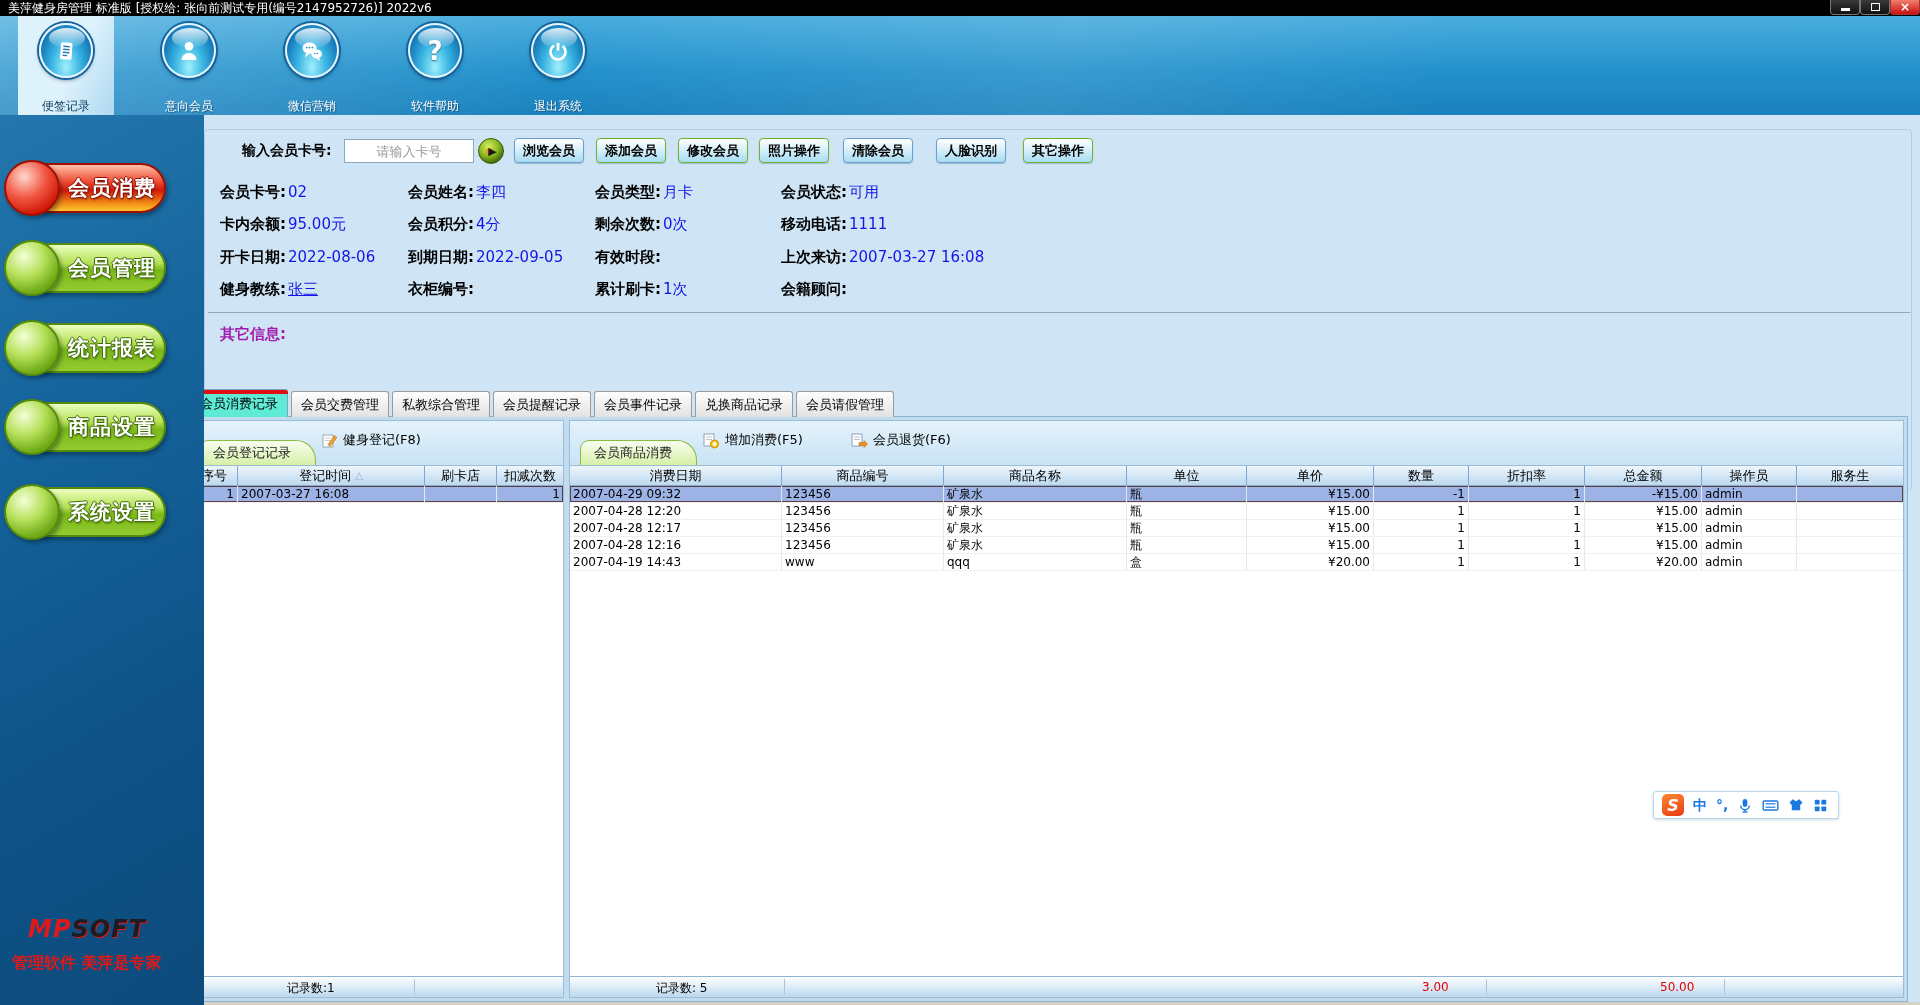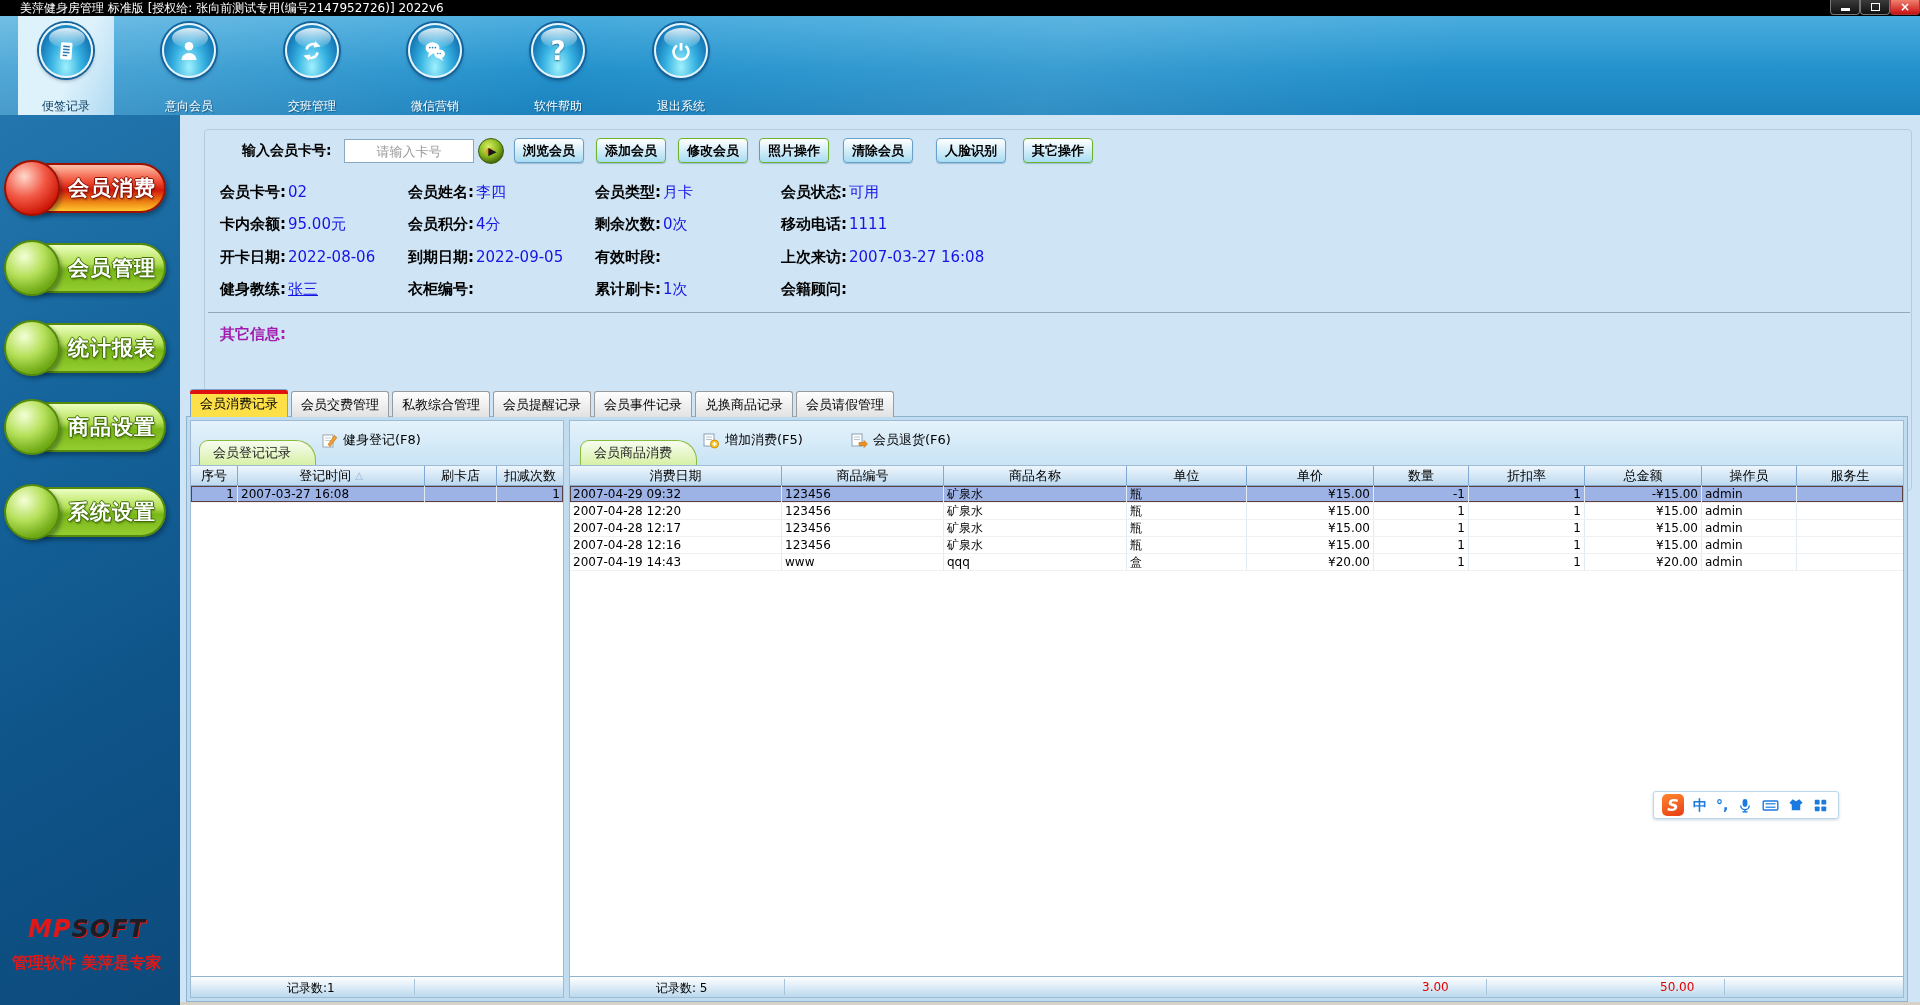--- a/index.html
+++ b/index.html
@@ -1,41 +1,41 @@
 <!DOCTYPE html>
 <html><head>
 <meta charset="utf-8">
 <style>
   * { box-sizing: border-box; margin: 0; padding: 0; }
   html,body { width:1920px; height:1005px; overflow:hidden; font-family:"DejaVu Sans", sans-serif; }
   .window { position:relative; width:1920px; height:1005px; background:#0e4d7e; }
 
   
   .titlebar { position:absolute; top:0; left:0; right:0; height:16px; background:#000; display:flex; align-items:center; z-index:50; }
-  .titlebar .title { color:#fff; font-size:12px; padding-left:20px; white-space:nowrap; }
+  .titlebar .title { color:#fff; font-size:12px; padding-left:8px; white-space:nowrap; }
   .win-controls { position:absolute; right:0; top:0; height:16px; display:flex; }
   .win-btn { width:30px; height:15px; border:1px solid #777; border-top:none; border-radius:0 0 4px 4px; background:linear-gradient(#3a3a3a,#111); display:flex; align-items:center; justify-content:center; cursor:pointer; }
   .win-btn .bar { width:9px; height:3px; background:#fff; margin-top:4px; }
   .win-btn .box { width:9px; height:8px; border:1.5px solid #fff; }
   .win-btn.close { background:linear-gradient(#f08070,#c81010); border-color:#a33; color:#fff; font-size:12px; font-weight:bold; line-height:1; }
 
   
   .toolbar { position:absolute; top:16px; left:0; right:0; height:99px; background:linear-gradient(180deg,#4aadde 0%,#2391cc 55%,#1b82bd 100%); display:flex; align-items:stretch; padding-left:18px; z-index:40; }
   .toolbar::before { content:""; position:absolute; inset:0; background:linear-gradient(115deg, rgba(255,255,255,.22) 0%, rgba(255,255,255,0) 30%, rgba(255,255,255,.10) 55%, rgba(255,255,255,0) 75%); pointer-events:none; }
   .tool-item { width:96px; margin-right:27px; display:flex; flex-direction:column; align-items:center; justify-content:flex-start; padding-top:7px; cursor:pointer; position:relative; }
   .tool-item.active { background:linear-gradient(115deg,#def2fc 55%,#aed9f1); }
   .tool-icon { width:54px; height:60px; border-radius:50%; border:2px solid #e6f4fb; box-shadow:0 0 0 2px #15639c, 0 2px 4px rgba(0,0,30,.45); background:radial-gradient(ellipse at 50% 82%, #9ef0fc 0%, #37b2e2 42%, #0f6fb0 82%, #0a5890 100%); position:relative; display:flex; align-items:center; justify-content:center; }
   .tool-icon::after { content:""; position:absolute; top:3px; left:8px; width:36px; height:20px; border-radius:50%; background:linear-gradient(rgba(255,255,255,.85), rgba(255,255,255,.05)); }
   .tool-icon svg { position:relative; z-index:2; }
   .tool-glyph { position:relative; z-index:2; color:#fff; font-size:26px; font-weight:bold; text-shadow:0 1px 2px rgba(0,40,80,.6); }
   .tool-label { margin-top:20px; font-size:12px; color:#fff; text-shadow:1px 1px 1px #14537f; }
   .tool-item.active .tool-label { color:#083a5e; text-shadow:none; }
 
   
-  .sidebar { position:absolute; top:115px; left:0; width:180px; bottom:0; background:linear-gradient(150deg,#2377ae 0%,#14639a 35%,#0e5287 70%,#0d4b7c 100%); z-index:30; }
+  .sidebar { position:absolute; top:115px; left:0; width:204px; bottom:0; background:linear-gradient(150deg,#2377ae 0%,#14639a 35%,#0e5287 70%,#0d4b7c 100%); z-index:30; }
   .side-btn { position:absolute; left:6px; width:160px; height:50px; border-radius:26px; cursor:pointer; }
   .side-btn .pill { position:absolute; inset:0 0 0 18px; border-radius:25px; border:2px solid #558a0a; background:linear-gradient(180deg,#ecffc0 0%,#b4e055 40%,#7ab818 55%,#93cc30 100%); box-shadow:2px 3px 4px rgba(0,20,40,.4); }
   .side-btn .sphere { position:absolute; left:-2px; top:-3px; width:56px; height:56px; border-radius:50%; border:2px solid #558a0a; background:radial-gradient(circle at 35% 28%, #f4ffd8 0%, #b5e05a 40%, #72ac18 72%, #578c08 100%); box-shadow:2px 3px 4px rgba(0,20,40,.4); }
   .side-btn.red .pill { border-color:#a01000; background:linear-gradient(180deg,#ffc0a8 0%,#f05038 35%,#d41808 55%,#ee8816 82%,#ffc62e 100%); }
   .side-btn.red .sphere { border-color:#a01000; background:radial-gradient(circle at 35% 28%, #ffd8cc 0%, #f25844 42%, #cc1404 78%, #a00e00 100%); }
   .side-label { position:absolute; left:52px; right:0; top:0; bottom:0; display:flex; align-items:center; justify-content:center; color:#fff; font-size:21px; font-weight:bold; letter-spacing:1px; text-shadow:1px 0 0 #3f7000,-1px 0 0 #3f7000,0 1px 0 #3f7000,0 -1px 0 #3f7000,1px 2px 2px rgba(0,0,0,.35); }
   .side-btn.red .side-label { text-shadow:1px 0 0 #8e1000,-1px 0 0 #8e1000,0 1px 0 #8e1000,0 -1px 0 #8e1000,1px 2px 2px rgba(0,0,0,.35); }
   .brand { position:absolute; left:28px; top:800px; font-weight:bold; font-style:italic; font-size:24px; letter-spacing:1px; }
   .brand .mp { color:#e01818; }
   .brand .soft { color:#1c1c24; text-shadow:1px 1px 0 #e01818; }
@@ -59,21 +59,21 @@
   .info-label { font-size:15px; font-weight:bold; color:#000; }
   .info-value { font-size:15px; color:#1414e6; margin-left:2px; }
   .info-value.link { text-decoration:underline; cursor:pointer; }
 
   .hsep { position:absolute; left:28px; right:10px; top:197px; height:0; border-top:1px solid #93a9bb; }
   .other-info { position:absolute; left:40px; top:210px; font-size:15px; font-weight:bold; color:#a21caf; }
 
   
   .tabstrip { position:absolute; left:10px; top:274px; height:28px; display:flex; align-items:flex-end; z-index:5; }
   .tab { height:26px; padding:0 9px; margin-right:3px; display:flex; align-items:center; font-size:13px; color:#000; background:linear-gradient(#fefefe,#e2e2e2); border:1px solid #9a9a9a; border-bottom:none; border-radius:3px 3px 0 0; cursor:pointer; position:relative; }
-  .tab.active { height:28px; background:#fde047; border-color:#7aa4c8; z-index:6; }
+  .tab.active { height:28px; background:#5eead4; border-color:#7aa4c8; z-index:6; }
   .tab.active::before { content:""; position:absolute; top:0; left:-1px; right:-1px; height:4px; background:#e01010; border-radius:3px 3px 0 0; }
 
   
   .panels { position:absolute; left:6px; right:12px; top:301px; bottom:3px; background:#c2dcef; border:1px solid #8fb2cf; display:flex; padding:3px; gap:5px; }
   .panel { background:#fff; border:1px solid #9dbbd4; display:flex; flex-direction:column; min-width:0; }
   .panel.lt { width:374px; flex:none; }
   .panel.rt { flex:1; }
   .panel-header { height:45px; background:linear-gradient(#e4f2fb,#c9e3f5); position:relative; border-bottom:1px solid #9dbbd4; flex:none; }
   .gtab { position:absolute; bottom:0; height:25px; padding:0 24px 0 13px; display:flex; align-items:center; font-size:13px; color:#222; background:linear-gradient(#f8fdf0,#d6f0a6); border:1px solid #88bc3c; border-bottom:none; border-radius:9px 20px 0 0; }
   .hdr-btn { position:absolute; top:9px; height:20px; display:flex; align-items:center; gap:5px; font-size:13px; color:#000; cursor:pointer; white-space:nowrap; }
@@ -141,31 +141,20 @@
         <svg width="24" height="24" viewBox="0 0 24 24">
             <circle cx="12" cy="7.2" r="4.3" fill="#fff"></circle>
             <path d="M4.5 21 a7.5 7 0 0 1 15 0 z" fill="#fff"></path>
           </svg>
       </div>
       <div class="tool-label">意向会员</div>
     </div>
     <div class="tool-item">
       <div class="tool-icon">
         <svg width="24" height="24" viewBox="0 0 24 24">
-            <path d="M6.5 10.5 A6.5 6.5 0 0 1 17.5 7" fill="none" stroke="#fff" stroke-width="2.6"></path>
-            <polygon points="15.2,2.2 20.6,7.4 13.6,8.6" fill="#fff"></polygon>
-            <path d="M17.5 13.5 A6.5 6.5 0 0 1 6.5 17" fill="none" stroke="#fff" stroke-width="2.6"></path>
-            <polygon points="8.8,21.8 3.4,16.6 10.4,15.4" fill="#fff"></polygon>
-          </svg>
-      </div>
-      <div class="tool-label">交班管理</div>
-    </div>
-    <div class="tool-item">
-      <div class="tool-icon">
-        <svg width="24" height="24" viewBox="0 0 24 24">
             <ellipse cx="9.5" cy="9" rx="7" ry="5.8" fill="#fff"></ellipse>
             <polygon points="6,13.5 4.8,18.5 10,14.5" fill="#fff"></polygon>
             <circle cx="6.8" cy="8.6" r="0.9" fill="#2a8ac0"></circle>
             <circle cx="9.6" cy="8.6" r="0.9" fill="#2a8ac0"></circle>
             <circle cx="12.4" cy="8.6" r="0.9" fill="#2a8ac0"></circle>
             <ellipse cx="16.6" cy="14.8" rx="5.4" ry="4.4" fill="#fff"></ellipse>
             <polygon points="18.8,18.6 20.4,22 15.4,19" fill="#fff"></polygon>
             <circle cx="14.8" cy="14.5" r="0.8" fill="#2a8ac0"></circle>
             <circle cx="17.2" cy="14.5" r="0.8" fill="#2a8ac0"></circle>
           </svg>

